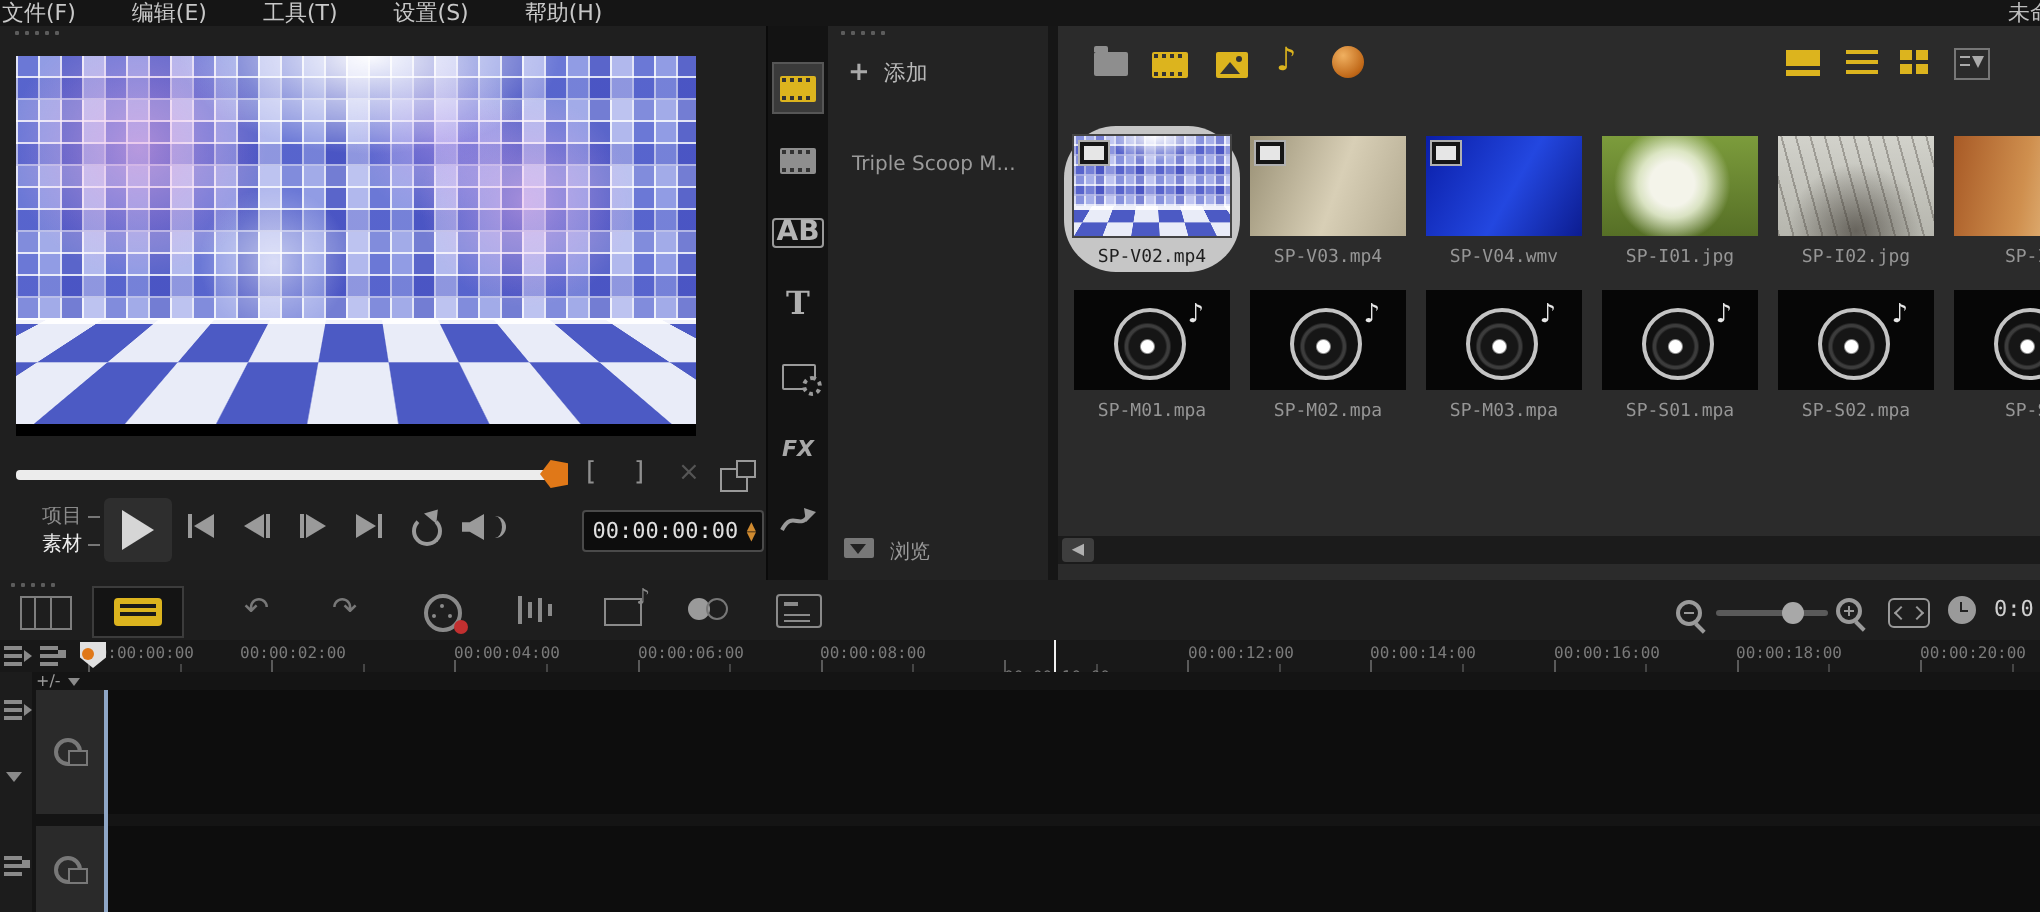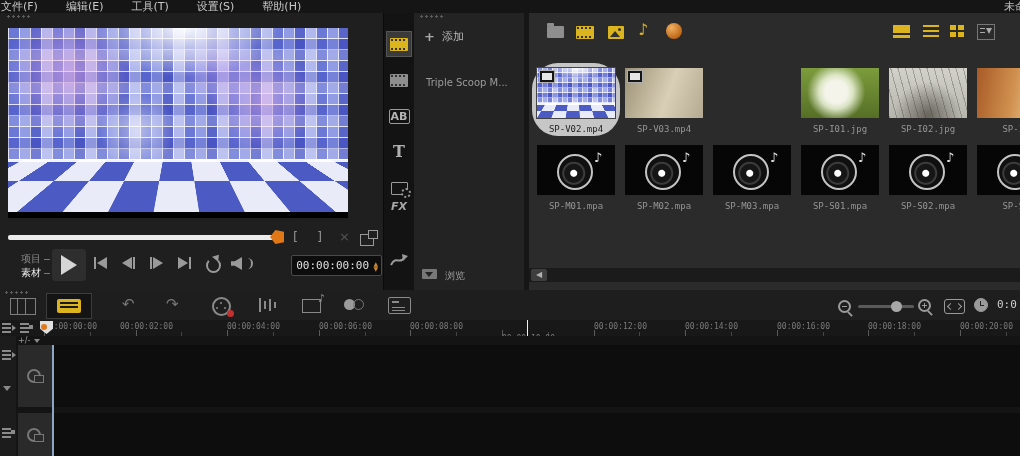--- a/index.html
+++ b/index.html
@@ -70,21 +70,21 @@
   .timecode-text{flex:1;text-align:center;font-family:"DejaVu Sans Mono","Liberation Mono",monospace;font-size:11px;color:#e0e0e0;}
   .spinner{display:flex;flex-direction:column;line-height:5px;font-size:6px;color:#cf8a30;margin-right:3px;cursor:pointer;}
 
   
   .nav-btn{position:absolute;left:2px;width:26px;height:26px;display:flex;align-items:center;justify-content:center;cursor:pointer;}
   .nav-btn.active{background:#3a3a3a;border:1px solid #565656;width:24px;height:24px;}
   .i-film{width:18px;height:13px;background:#dcb41e;border-radius:1px;position:relative;}
   .i-film::before,.i-film::after{content:"";position:absolute;left:1px;right:1px;height:2px;background-image:repeating-linear-gradient(90deg,#333 0 2px,transparent 2px 4px);}
   .i-film::before{top:1px;}.i-film::after{bottom:1px;}
   .i-film.gray{background:#8e8e8e;}
-  .i-ab{min-width:17px;height:13px;border:1px solid #9a9a9a;border-radius:2px;font-size:11px;line-height:13px;text-align:center;color:#b4b4b4;font-weight:bold;padding:0 1px;}
+  .i-ab{min-width:17px;height:13px;border:1px solid #9a9a9a;border-radius:2px;font-size:14px;line-height:13px;text-align:center;color:#b4b4b4;font-weight:bold;padding:0 1px;}
   .i-title-t{font-family:"DejaVu Serif","Liberation Serif",serif;font-size:16px;font-weight:bold;color:#b0b0b0;line-height:1;}
   .i-graphic{width:15px;height:11px;border:1px solid #9a9a9a;border-radius:1px;position:relative;}
   .i-graphic::after{content:"";position:absolute;right:-4px;bottom:-4px;width:6px;height:6px;border:2px dotted #9a9a9a;border-radius:50%;background:#131313;}
   .i-fx{font-size:11px;font-weight:bold;font-style:italic;color:#a8a8a8;}
 
   
   .add-row{position:absolute;left:10px;top:16px;display:flex;align-items:center;gap:7px;color:#b8b8b8;font-size:11px;cursor:pointer;}
   .plus{font-size:13px;color:#aaa;font-weight:bold;}
   .folder-row{position:absolute;left:0;right:0;height:19px;line-height:19px;padding-left:12px;font-size:11px;cursor:pointer;white-space:nowrap;overflow:hidden;}
   .folder-sel{top:40px;background:#3c3c3c;color:#d8b018;}
@@ -279,21 +279,21 @@
         </div>
       <div class="nav-btn" style="top:90px;">
           <span class="i-ab">AB</span>
         </div>
       <div class="nav-btn" style="top:126px;">
           <span class="i-title-t">T</span>
         </div>
       <div class="nav-btn" style="top:162px;">
           <span class="i-graphic"></span>
         </div>
-      <div class="nav-btn" style="top:180px;">
+      <div class="nav-btn" style="top:198px;">
           <span class="i-fx">FX</span>
         </div>
       <div class="nav-btn" style="top:234px;">
         <svg width="20" height="14">
             <path d="M2 12 C7 2 11 12 15 5" stroke="#9a9a9a" stroke-width="2" fill="none"></path>
             <path d="M13 1 L19 3 L14 8 Z" fill="#9a9a9a"></path>
           </svg>
       </div>
     </div>
 
@@ -330,20 +330,26 @@
             <div class="disco-floor"></div>
             <span class="vbadge"></span>
           </div>
           <div class="g-label">SP-V02.mp4</div>
         </div>
         <div class="g-item" style="left:91px;top:50px;">
           <div class="g-thumb th-v03">
               <span class="vbadge"></span>
             </div>
           <div class="g-label">SP-V03.mp4</div>
+        </div>
+        <div class="g-item" style="left:179px;top:50px;">
+          <div class="g-thumb th-v04">
+              <span class="vbadge"></span>
+            </div>
+          <div class="g-label">SP-V04.wmv</div>
         </div>
         <div class="g-item" style="left:267px;top:50px;">
           <div class="g-thumb th-i01"></div>
           <div class="g-label">SP-I01.jpg</div>
         </div>
         <div class="g-item" style="left:355px;top:50px;">
           <div class="g-thumb th-i02"></div>
           <div class="g-label">SP-I02.jpg</div>
         </div>
         <div class="g-item" style="left:443px;top:50px;">

